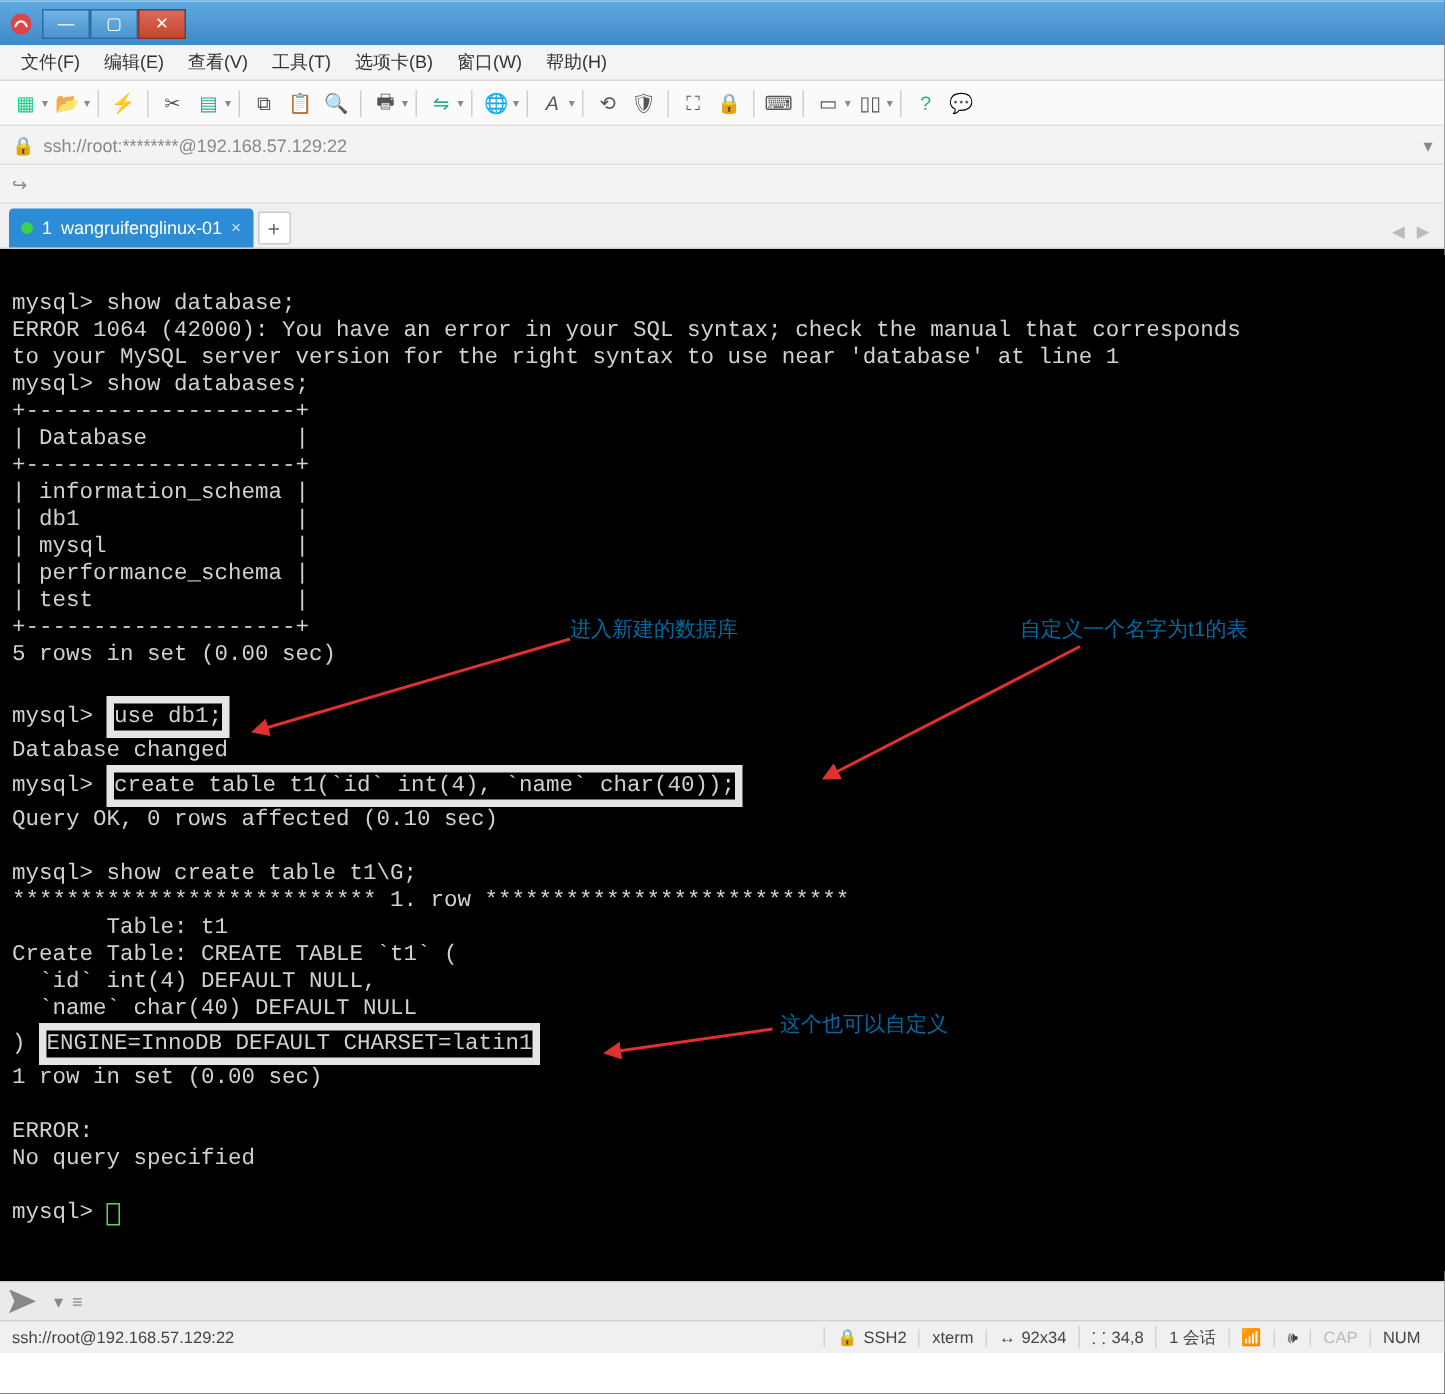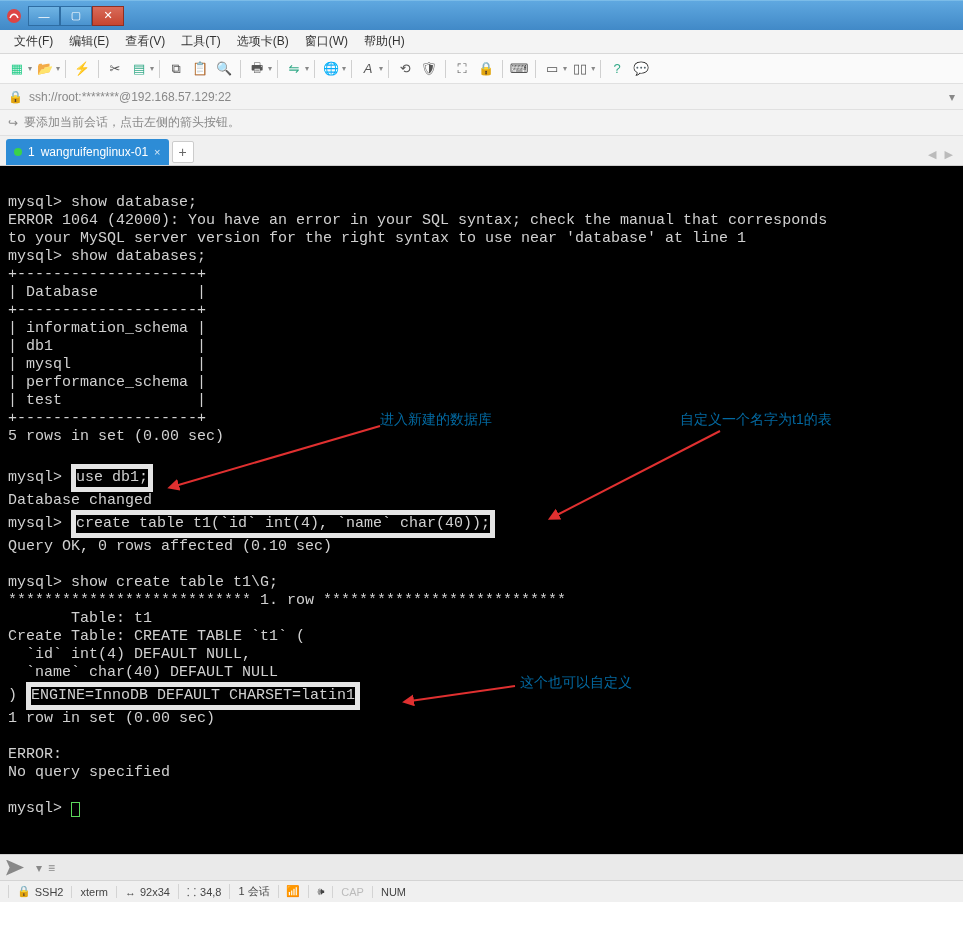--- a/index.html
+++ b/index.html
@@ -136,21 +136,20 @@
 </div>
 
 <div class="addrbar">
   <span class="lock">🔒</span>
   <span class="path">ssh://root:********@192.168.57.129:22</span>
   <span class="plus">▾</span>
 </div>
 
 <div class="hintbar">
   <span class="ico">↪</span>
-  <span>要添加当前会话，点击左侧的箭头按钮。</span>
 </div>
 
 <div class="tabbar">
   <div class="tab">
     <span class="dot"></span>
     <span>1</span>
     <span>wangruifenglinux-01</span>
     <span class="x">×</span>
   </div>
   <div class="newtab">+</div>
@@ -225,20 +224,21 @@
 </svg>
 </div>
 
 <div class="sendbar">
   <span class="sendico"></span>
   <span class="dd">▾</span>
   <span class="menu">≡</span>
 </div>
 
 <div class="statusbar">
+  <div class="left">ssh://root@192.168.57.129:22</div>
   <div class="seg">
       <span>🔒</span>
       <span>SSH2</span>
     </div>
   <div class="seg">xterm</div>
   <div class="seg">
       <span>↔</span>
       <span>92x34</span>
     </div>
   <div class="seg">

